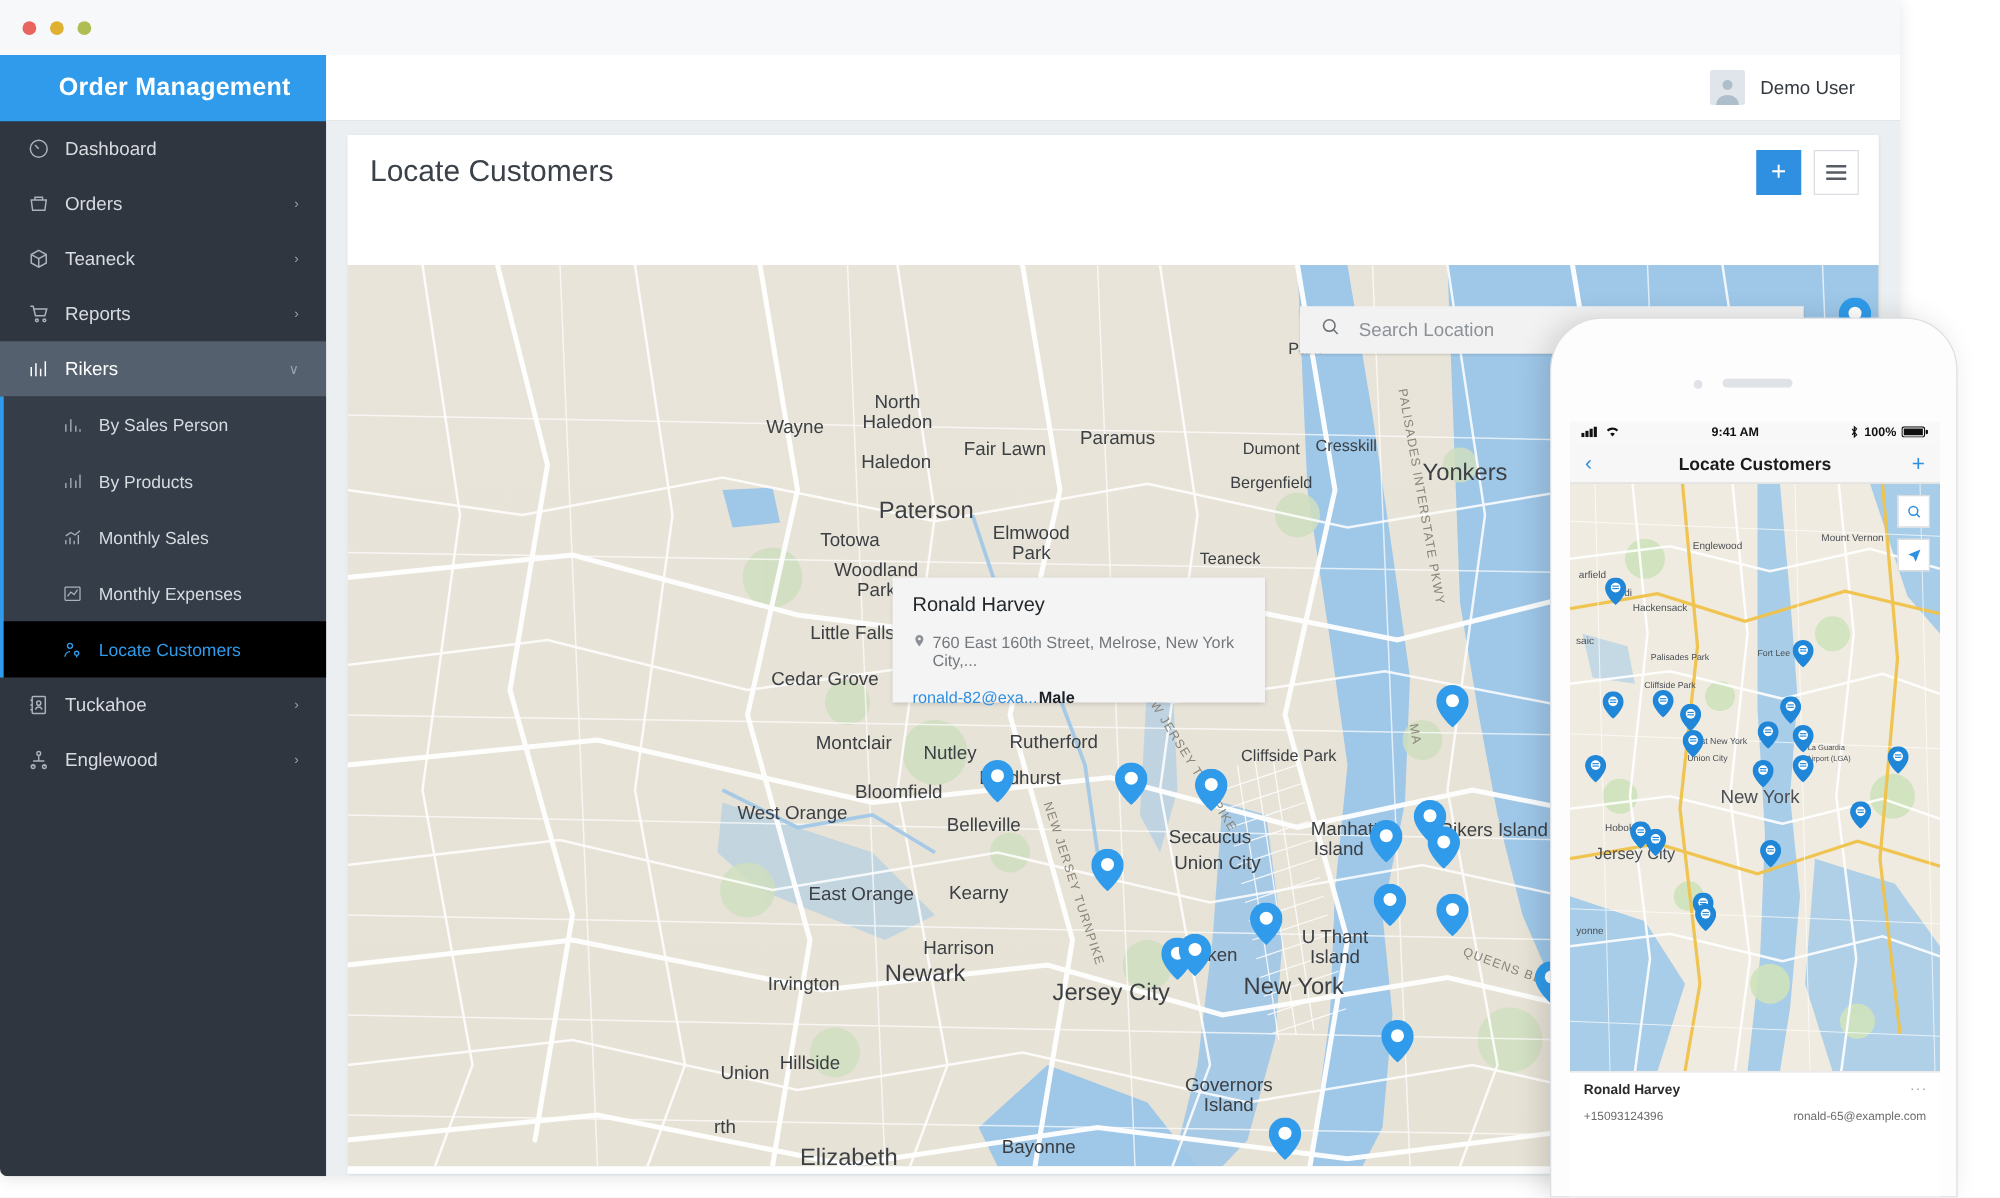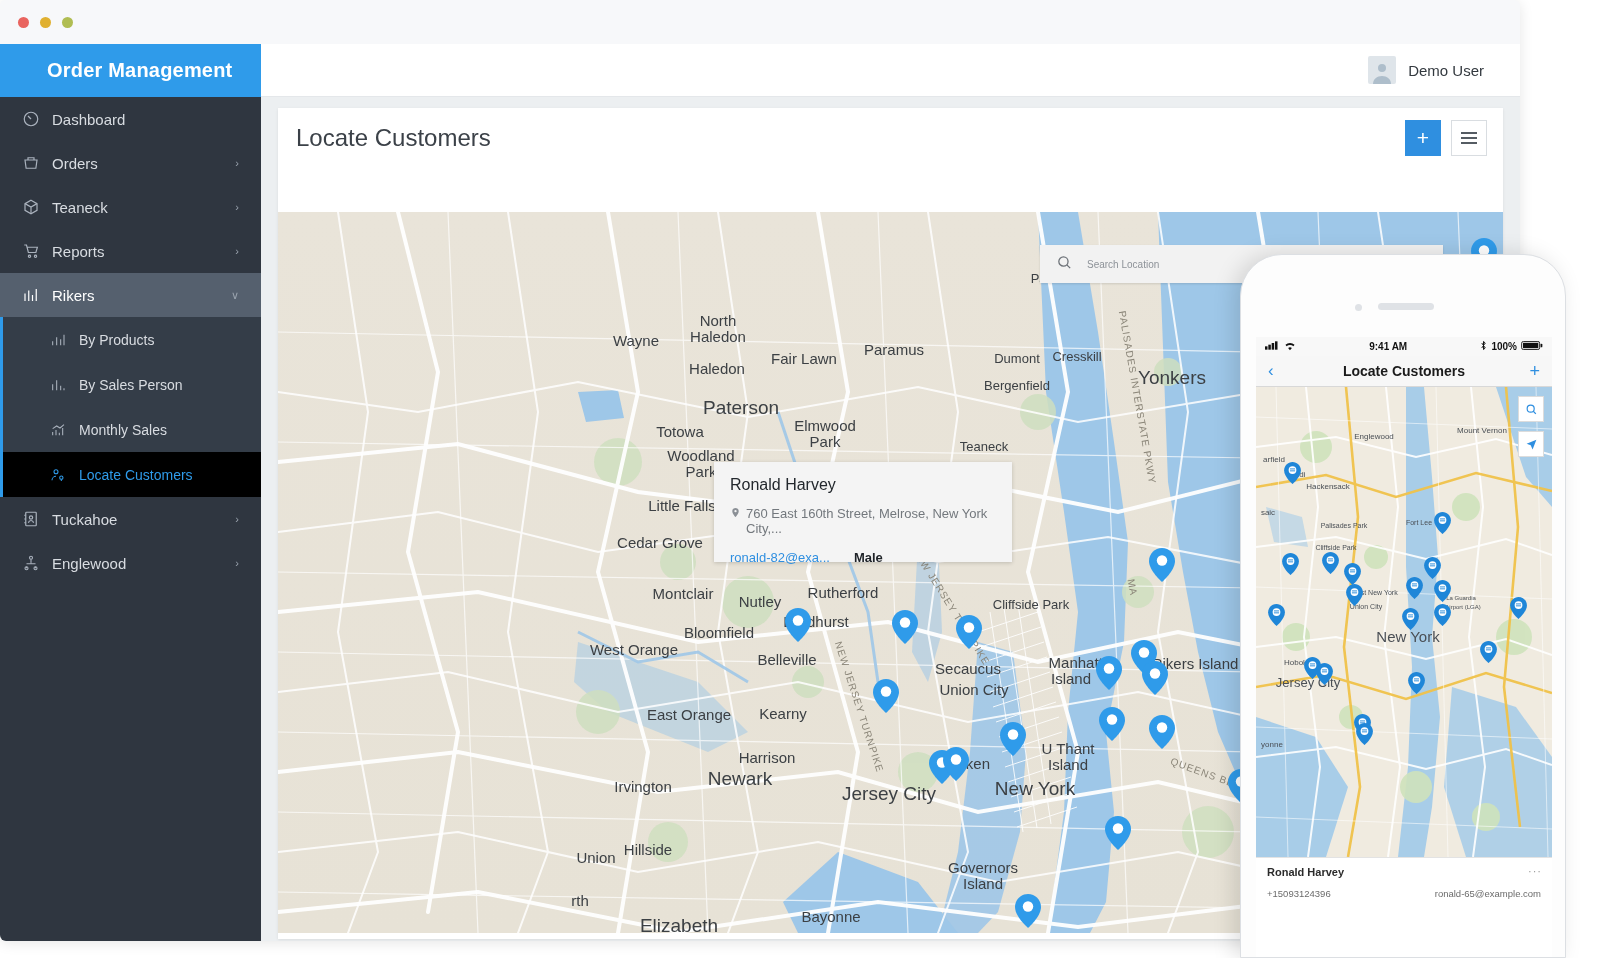--- a/index.html
+++ b/index.html
@@ -94,29 +94,29 @@
   .map-label.hwy { fill:#8a8578; font-size:10px; letter-spacing:1px; }
   .attrib { position:absolute; right:6px; bottom:3px; font-size:11px; color:#5b6066;
     background:rgba(255,255,255,.6); padding:1px 4px; }
 
   .pin { position:absolute; width:26px; height:34px; }
   .search-box {
     position:absolute; left:762px; top:33px; width:403px; height:38px;
     background:#f2f2f2; display:flex; align-items:center; padding-left:16px; gap:14px;
     box-shadow:0 1px 2px rgba(0,0,0,.12);
   }
-  .search-box .ph { color:#8d9298; font-size:10px; }
+  .search-box .ph { color:#8d9298; font-size:15px; }
 
   .info-card {
     position:absolute; left:436px; top:250px; width:298px; height:100px;
     background:#f4f4f4; box-shadow:0 1px 4px rgba(0,0,0,.18); padding:14px 16px 0 16px;
   }
   .info-name { font-size:16px; color:#23282d; margin-bottom:12px; }
   .info-addr { font-size:13px; color:#73787d; display:flex; gap:5px; align-items:flex-start; }
-  .info-row { margin-top:14px; display:flex; align-items:center; gap:24px; font-size:13px; }
+  .info-row { margin-top:14px; display:flex; align-items:center; gap:1px; font-size:13px; }
   .info-row .email { color:#2f8fe0; }
   .info-row .gender { color:#1e2227; font-weight:bold; }
 
   
   .phone {
     position:absolute; left:1240px; top:254px; width:326px; height:704px;
     background:#fdfdfd; border:1px solid #dcdfe3;
     border-radius:42px 42px 0 0;
     box-shadow:-6px 0 22px rgba(0,0,0,.13);
     overflow:hidden;
@@ -215,41 +215,50 @@
           </svg>
         </span>
         <span class="lbl">Rikers</span>
         <span class="chev">∨</span>
       </div>
 
       <div class="sub-wrap">
         <div class="sub-item">
           <span class="ico">
             <svg width="16" height="16" viewBox="0 0 24 24" fill="none" stroke="currentColor" stroke-width="1.6">
+              <path d="M4 20V11M10 20V5M16 20v-7M21 20v-3"></path>
+            </svg>
+          </span>
+          <span class="lbl">By Sales Person</span>
+        </div>
+        <div class="sub-item">
+          <span class="ico">
+            <svg width="16" height="16" viewBox="0 0 24 24" fill="none" stroke="currentColor" stroke-width="1.6">
               <path d="M4 20v-6M10 20V8M16 20v-9M21 20V4"></path>
             </svg>
           </span>
           <span class="lbl">By Products</span>
-        </div>
-        <div class="sub-item">
-          <span class="ico">
-            <svg width="16" height="16" viewBox="0 0 24 24" fill="none" stroke="currentColor" stroke-width="1.6">
-              <path d="M4 20V11M10 20V5M16 20v-7M21 20v-3"></path>
-            </svg>
-          </span>
-          <span class="lbl">By Sales Person</span>
         </div>
         <div class="sub-item">
           <span class="ico">
             <svg width="16" height="16" viewBox="0 0 24 24" fill="none" stroke="currentColor" stroke-width="1.6">
               <path d="M4 20v-5M9 20v-8M14 20v-4M19 20V9"></path>
                 <path d="M4 10l6-4 5 3 6-5"></path>
             </svg>
           </span>
           <span class="lbl">Monthly Sales</span>
+        </div>
+        <div class="sub-item">
+          <span class="ico">
+            <svg width="16" height="16" viewBox="0 0 24 24" fill="none" stroke="currentColor" stroke-width="1.5">
+              <rect x="3" y="4" width="18" height="16" rx="1"></rect>
+                <path d="M6 15l4-5 4 3 4-6"></path>
+            </svg>
+          </span>
+          <span class="lbl">Monthly Expenses</span>
         </div>
         <div class="sub-item selected">
           <span class="ico">
             <svg width="16" height="16" viewBox="0 0 24 24" fill="none" stroke="currentColor" stroke-width="1.6">
               <circle cx="9" cy="7" r="3"></circle>
                 <path d="M3 20c0-3.3 2.7-6 6-6"></path>
               <circle cx="17" cy="16" r="2.5"></circle>
                 <path d="M17 18.5V21"></path>
             </svg>
           </span>

